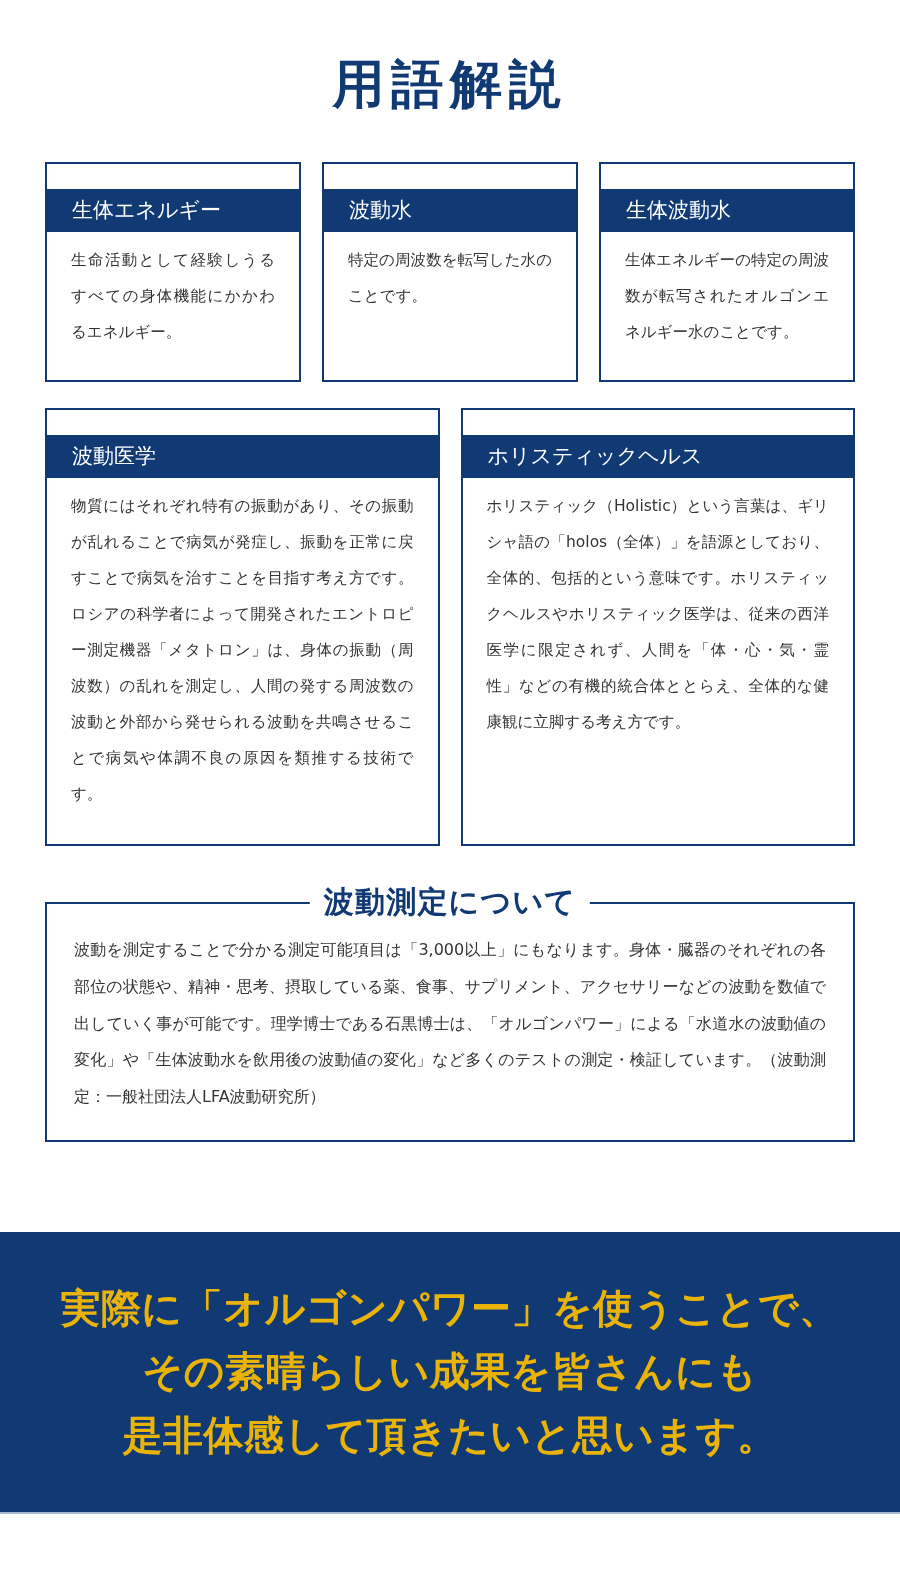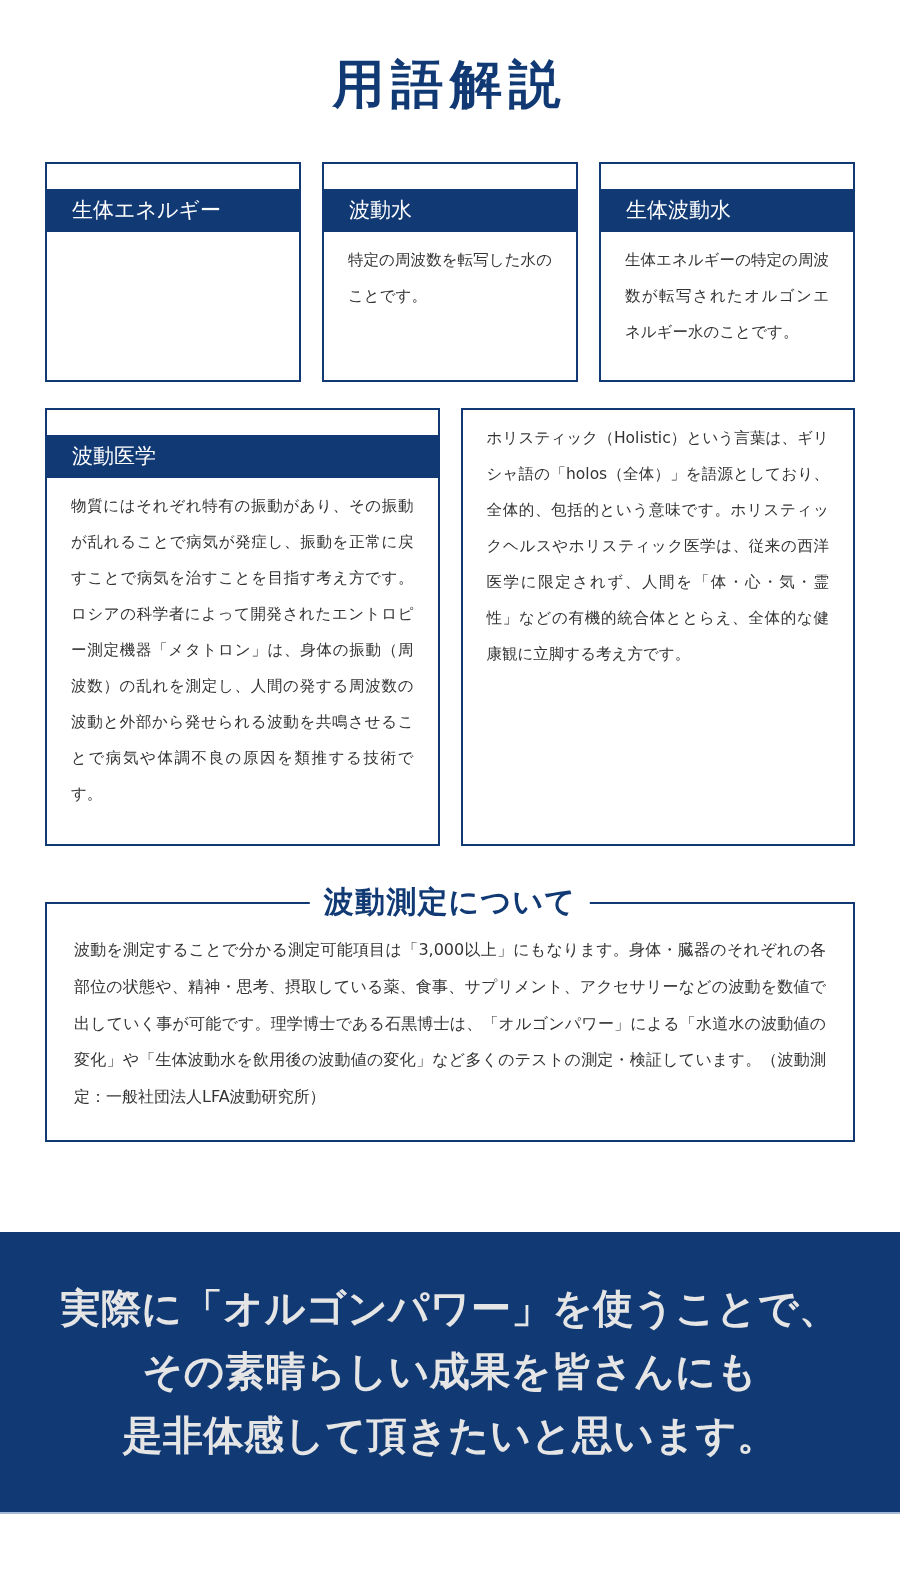--- a/index.html
+++ b/index.html
@@ -97,41 +97,44 @@
     width: 900px;
     height: 282px;
     background: var(--accent);
     border-bottom: 2px solid var(--band-edge);
     display: flex;
     flex-direction: column;
     justify-content: center;
     align-items: center;
   }
   .cta-line {
-    color: #e5e5e5;
+    color: #eab308;
     font-weight: bold;
     font-size: 40px;
     line-height: 1.58;
     letter-spacing: 0.01em;
     text-align: right;
     white-space: nowrap;
   }
 </style>
 </head>
 <body>
 
 <div class="page">
 
   <h1 class="page-title">用語解説</h1>
 
   <div class="cards-wrap">
 
     <div class="card-row row-1">
       <div class="card">
         <div class="card-header">生体エネルギー</div>
+        <div class="card-body">
+          <p>生命活動として経験しうるすべての身体機能にかかわるエネルギー。</p>
+        </div>
       </div>
       <div class="card">
         <div class="card-header">波動水</div>
         <div class="card-body">
           <p>特定の周波数を転写した水のことです。</p>
         </div>
       </div>
       <div class="card">
         <div class="card-header">生体波動水</div>
         <div class="card-body">
@@ -141,20 +144,21 @@
     </div>
 
     <div class="card-row row-2">
       <div class="card">
         <div class="card-header">波動医学</div>
         <div class="card-body">
           <p>物質にはそれぞれ特有の振動があり、その振動が乱れることで病気が発症し、振動を正常に戻すことで病気を治すことを目指す考え方です。ロシアの科学者によって開発されたエントロピー測定機器「メタトロン」は、身体の振動（周波数）の乱れを測定し、人間の発する周波数の波動と外部から発せられる波動を共鳴させることで病気や体調不良の原因を類推する技術です。</p>
         </div>
       </div>
       <div class="card">
+        <div class="card-header">ホリスティックヘルス</div>
         <div class="card-body">
           <p>ホリスティック（Holistic）という言葉は、ギリシャ語の「holos（全体）」を語源としており、全体的、包括的という意味です。ホリスティックヘルスやホリスティック医学は、従来の西洋医学に限定されず、人間を「体・心・気・霊性」などの有機的統合体ととらえ、全体的な健康観に立脚する考え方です。</p>
         </div>
       </div>
     </div>
 
   </div>
 
   <div class="measure-box">
     <div class="measure-title">波動測定について</div>

